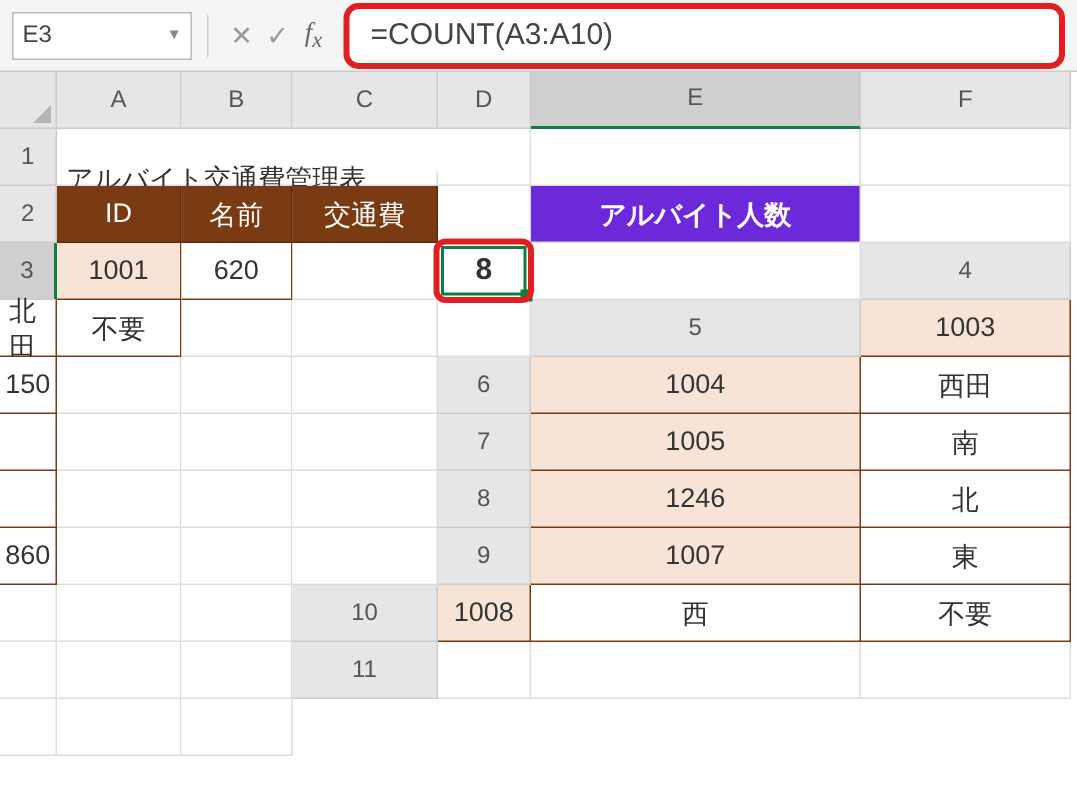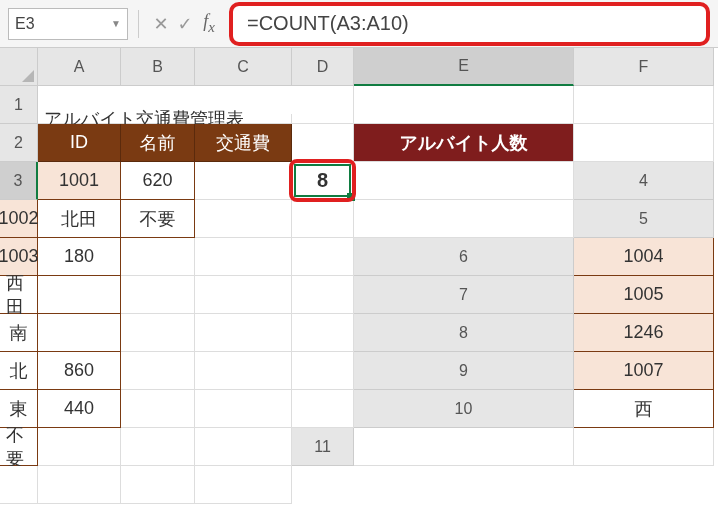--- a/index.html
+++ b/index.html
@@ -138,21 +138,21 @@
       background: #f8e4d7;
       border-right: 1px solid #7a3a12;
       border-bottom: 1px solid #7a3a12;
       justify-content: center;
     }
     .cell.inTable {
       border-right: 1px solid #7a3a12;
       border-bottom: 1px solid #7a3a12;
     }
     .cell.e-header {
-      background: #7f1d1d;
+      background: #6d28d9;
       color: #fff;
       font-weight: bold;
       justify-content: center;
     }
     .selected-wrap {
       position: relative;
       padding: 0;
     }
     .selected-box {
       position: absolute;
@@ -224,30 +224,29 @@
   <div class="cell center inTable">620</div>
   <div class="cell"></div>
   <div class="cell selected-wrap">
     <div class="selected-inner">8</div>
     <div class="selected-handle"></div>
     <div class="selected-box"></div>
   </div>
   <div class="cell"></div>
 
   <div class="rowhdr">4</div>
-  <div class="cell id">1002</div>
   <div class="cell center inTable">北田</div>
   <div class="cell center inTable">不要</div>
   <div class="cell"></div>
   <div class="cell"></div>
   <div class="cell"></div>
 
   <div class="rowhdr">5</div>
   <div class="cell id">1003</div>
-  <div class="cell center inTable">180</div>
+  <div class="cell center inTable">150</div>
   <div class="cell"></div>
   <div class="cell"></div>
   <div class="cell"></div>
 
   <div class="rowhdr">6</div>
   <div class="cell id">1004</div>
   <div class="cell center inTable">西田</div>
   <div class="cell center inTable"></div>
   <div class="cell"></div>
   <div class="cell"></div>
@@ -265,26 +264,26 @@
   <div class="cell id">1246</div>
   <div class="cell center inTable">北</div>
   <div class="cell center inTable">860</div>
   <div class="cell"></div>
   <div class="cell"></div>
   <div class="cell"></div>
 
   <div class="rowhdr">9</div>
   <div class="cell id">1007</div>
   <div class="cell center inTable">東</div>
-  <div class="cell center inTable">440</div>
   <div class="cell"></div>
   <div class="cell"></div>
   <div class="cell"></div>
 
   <div class="rowhdr">10</div>
+  <div class="cell id">1008</div>
   <div class="cell center inTable">西</div>
   <div class="cell center inTable">不要</div>
   <div class="cell"></div>
   <div class="cell"></div>
   <div class="cell"></div>
 
   <div class="rowhdr">11</div>
   <div class="cell"></div>
   <div class="cell"></div>
   <div class="cell"></div>

